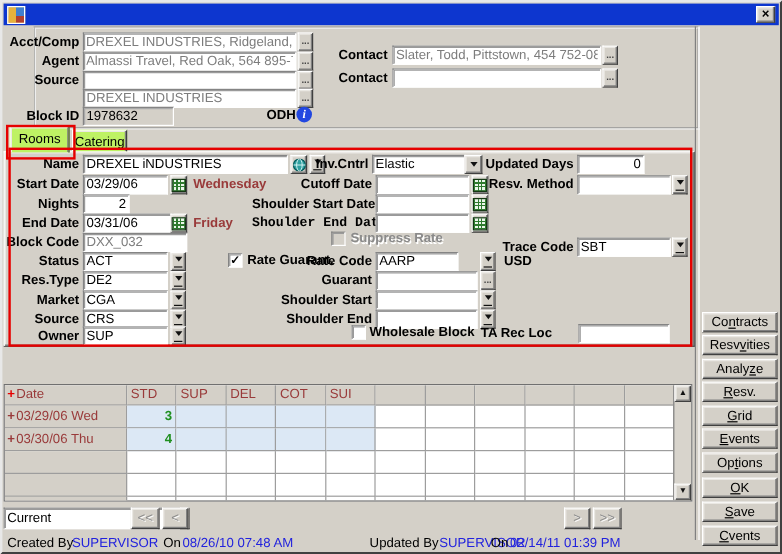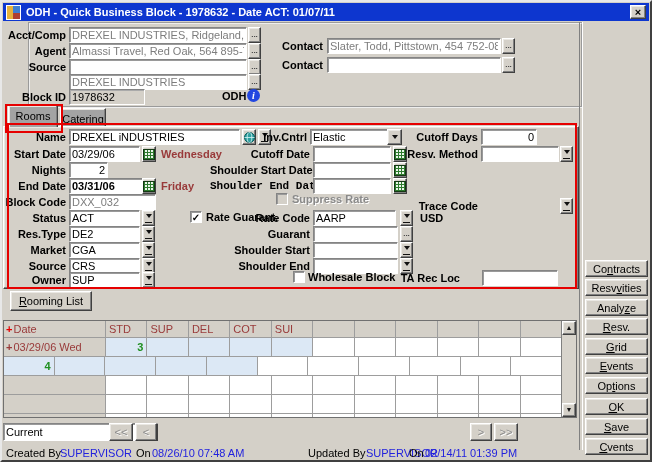--- a/index.html
+++ b/index.html
@@ -39,21 +39,21 @@
   .cal i{display:block;width:10px;height:9px;border:1px solid #143814;
     background:repeating-linear-gradient(0deg,#2e7b2e 0 1px,rgba(0,0,0,0) 1px 3px),
     repeating-linear-gradient(90deg,#2e7b2e 0 1px,rgba(0,0,0,0) 1px 3px),#eaf6ea;}
   .day{font-size:11px;font-weight:bold;color:#993a3a;line-height:16px;}
   .cb{width:12px;height:12px;background:#fff;border:1px solid;border-color:#848484 #fff #fff #848484;
     box-shadow:inset 1px 1px 0 #9a9a9a;font-size:10px;font-weight:bold;line-height:11px;
     text-align:center;color:#000;box-sizing:border-box;}
   .cb.dis{background:#d4d0c8;color:#808080;}
   .cblbl{font-size:11px;font-weight:bold;line-height:13px;white-space:nowrap;}
   .cblbl.dis{color:#8a8a8a;text-shadow:1px 1px 0 #fff;}
-  .tab{position:absolute;background:#a3a3a3;border:1px solid;border-color:#fff #404040 #404040 #fff;
+  .tab{position:absolute;background:#bef264;border:1px solid;border-color:#fff #404040 #404040 #fff;
     border-bottom:none;box-shadow:inset -1px 0 0 #808080,inset 1px 1px 0 #eae8e3;
     font-size:11px;text-align:center;box-sizing:border-box;padding-top:4px;}
   .pane{background:#d4d0c8;border:1px solid;border-color:#ffffff #404040 #404040 #ffffff;
     box-shadow:inset -1px -1px 0 #808080,inset 1px 1px 0 #eae8e3;}
   .annot{border:2px solid #e60000;pointer-events:none;z-index:50;}
   .btn{font:11px "Liberation Sans",sans-serif;color:#000;text-align:center;padding:0;}
   .btn .mn{text-decoration:underline;}
   .btn.dis{color:#8a8a8a;text-shadow:1px 1px 0 #fff;}
   .vline{width:2px;border-left:1px solid #808080;border-right:1px solid #fff;}
   .grid{background:#fff;border:1px solid #707070;box-sizing:border-box;overflow:hidden;}
@@ -77,21 +77,20 @@
   .boldtxt{font-size:11px;font-weight:bold;}
   button{cursor:default;}
 </style>
 </head>
 <body>
 
 <div class="win">
 
   <div class="abs titlebar">
     <span class="appicon"></span>
-    <span class="title">ODH - Quick Business Block - 1978632 - Date ACT: 01/07/11</span>
     <button class="r closebtn"><span>×</span></button>
   </div>
 
   <div class="abs etched" style="left:26px;top:20px;width:551px;height:82px;"></div>
 
   <div class="abs lbl" style="left:0;top:25px;width:64px;">Acct/Comp</div>
   <input class="abs tb gray" style="left: 67px; top: 25px; width: 178px;" value="DREXEL INDUSTRIES, Ridgeland, 564 52">
   <button class="abs r sqbtn" style="left:246px;top:25px;">
       <span class="lov">...</span>
     </button>
@@ -153,21 +152,21 @@
   <input class="abs tb" style="left: 67px; top: 144px; width: 71px;" value="03/29/06">
   <button class="abs r cal" style="left:140px;top:144px;">
       <i></i>
     </button>
   <span class="abs day" style="left:159px;top:144px;">Wednesday</span>
 
   <div class="abs lbl" style="left:0;top:160px;width:64px;">Nights</div>
   <input class="abs tb num" style="left: 67px; top: 160px; width: 39px;" value="2">
 
   <div class="abs lbl" style="left:0;top:176px;width:64px;">End Date</div>
-  <input class="abs tb" style="left: 67px; top: 176px; width: 76px; font-weight: bold;" value="03/31/06">
+  <input class="abs tb" style="left: 67px; top: 176px; width: 76px;" value="03/31/06">
   <button class="abs r cal" style="left:140px;top:176px;">
       <i></i>
     </button>
   <span class="abs day" style="left:159px;top:176px;">Friday</span>
 
   <div class="abs lbl" style="left:0;top:192px;width:64px;">Block Code</div>
   <input class="abs tb gray" style="left: 67px; top: 192px; width: 87px;" value="DXX_032">
 
   <div class="abs lbl" style="left:0;top:208px;width:64px;">Status</div>
   <input class="abs tb" style="left: 67px; top: 208px; width: 71px;" value="ACT">
@@ -230,21 +229,21 @@
       <i></i>
     </button>
 
   <span class="abs cb dis" style="left:274px;top:191px;"></span>
   <span class="abs cblbl dis" style="left:290px;top:191px;">Suppress Rate</span>
 
   <span class="abs cb" style="left:188px;top:209px;"><span>✓</span></span>
   <span class="abs cblbl" style="left:204px;top:209px;">Rate Guarant.</span>
 
   <div class="abs lbl" style="left:248px;top:208px;width:60px;">Rate Code</div>
-  <input class="abs tb" style="left: 311px; top: 208px; width: 83px;" value="AARP">
+  <input class="abs tb" style="left: 311px; top: 208px; width: 69px;" value="AARP">
   <button class="abs r sqbtn dd" style="left:398px;top:208px;">
       <i></i>
       <u></u>
     </button>
   <span class="abs boldtxt" style="left:418px;top:210px;">USD</span>
 
   <div class="abs lbl" style="left:248px;top:224px;width:60px;">Guarant</div>
   <input class="abs tb" style="left: 311px; top: 224px; width: 85px;" value="">
   <button class="abs r sqbtn" style="left:398px;top:224px;">
       <span class="lov">...</span>
@@ -260,43 +259,43 @@
   <div class="abs lbl" style="left:208px;top:256px;width:100px;">Shoulder End</div>
   <input class="abs tb" style="left: 311px; top: 256px; width: 85px;" value="">
   <button class="abs r sqbtn dd" style="left:398px;top:256px;">
       <i></i>
       <u></u>
     </button>
 
   <span class="abs cb" style="left:291px;top:269px;"></span>
   <span class="abs cblbl" style="left:306px;top:269px;">Wholesale Block</span>
 
-  <div class="abs lbl" style="left:396px;top:127px;width:80px;">Cutoff Days</div>
+  <div class="abs lbl" style="left:396px;top:127px;width:80px;">Updated Days</div>
   <input class="abs tb num" style="left: 479px; top: 127px; width: 56px;" value="0">
 
   <div class="abs lbl" style="left:396px;top:144px;width:80px;">Resv. Method</div>
   <input class="abs tb" style="left: 479px; top: 144px; width: 78px;" value="">
   <button class="abs r sqbtn dd" style="left:558px;top:144px;">
       <i></i>
       <u></u>
     </button>
 
   <div class="abs lbl" style="left:396px;top:196px;width:80px;">Trace Code</div>
+  <input class="abs tb" style="left: 479px; top: 196px; width: 78px;" value="SBT">
   <button class="abs r sqbtn dd" style="left:558px;top:196px;">
       <i></i>
       <u></u>
     </button>
 
   <div class="abs lbl" style="left:398px;top:268px;width:60px;">TA Rec Loc</div>
   <input class="abs tb" style="left: 480px; top: 268px; width: 76px;" value="">
 
   <div class="abs annot" style="left:3px;top:102px;width:54px;height:25px;"></div>
   <div class="abs annot" style="left:5px;top:121px;width:566px;height:162px;"></div>
 
-  <button class="abs r btn" style="left:8px;top:289px;width:82px;height:20px;"><span></span><span class="mn">R</span><span>ooming List</span></button>
 
   <div class="abs grid" style="left:1px;top:318px;width:574px;height:98px;">
     <div style="margin-right:14px;">
         <div class="g-row hdr">
           <div class="g-cell g-date"><div class="gplus" style="display: inline;">+</div>Date</div>
           <div class="g-cell g-val" style="text-align: left; padding-left: 3px; color: rgb(153, 58, 58); font-weight: normal;">STD</div>
           <div class="g-cell g-val" style="text-align: left; padding-left: 3px; color: rgb(153, 58, 58); font-weight: normal;">SUP</div>
           <div class="g-cell g-val" style="text-align: left; padding-left: 3px; color: rgb(153, 58, 58); font-weight: normal;">DEL</div>
           <div class="g-cell g-val" style="text-align: left; padding-left: 3px; color: rgb(153, 58, 58); font-weight: normal;">COT</div>
           <div class="g-cell g-val" style="text-align: left; padding-left: 3px; color: rgb(153, 58, 58); font-weight: normal;">SUI</div>
@@ -315,20 +314,21 @@
           <div class="g-cell g-val hl"></div>
           <div class="g-cell g-val hl"></div>
           <div class="g-cell g-val"></div>
           <div class="g-cell g-val"></div>
           <div class="g-cell g-val"></div>
           <div class="g-cell g-val"></div>
           <div class="g-cell g-val"></div>
           <div class="g-cell g-val"></div>
         </div>
         <div class="g-row">
+          <div class="g-cell g-date"><div class="gplus" style="display: inline;">+</div>03/30/06 Thu</div>
           <div class="g-cell g-val hl">4</div>
           <div class="g-cell g-val hl"></div>
           <div class="g-cell g-val hl"></div>
           <div class="g-cell g-val hl"></div>
           <div class="g-cell g-val hl"></div>
           <div class="g-cell g-val"></div>
           <div class="g-cell g-val"></div>
           <div class="g-cell g-val"></div>
           <div class="g-cell g-val"></div>
           <div class="g-cell g-val"></div>

